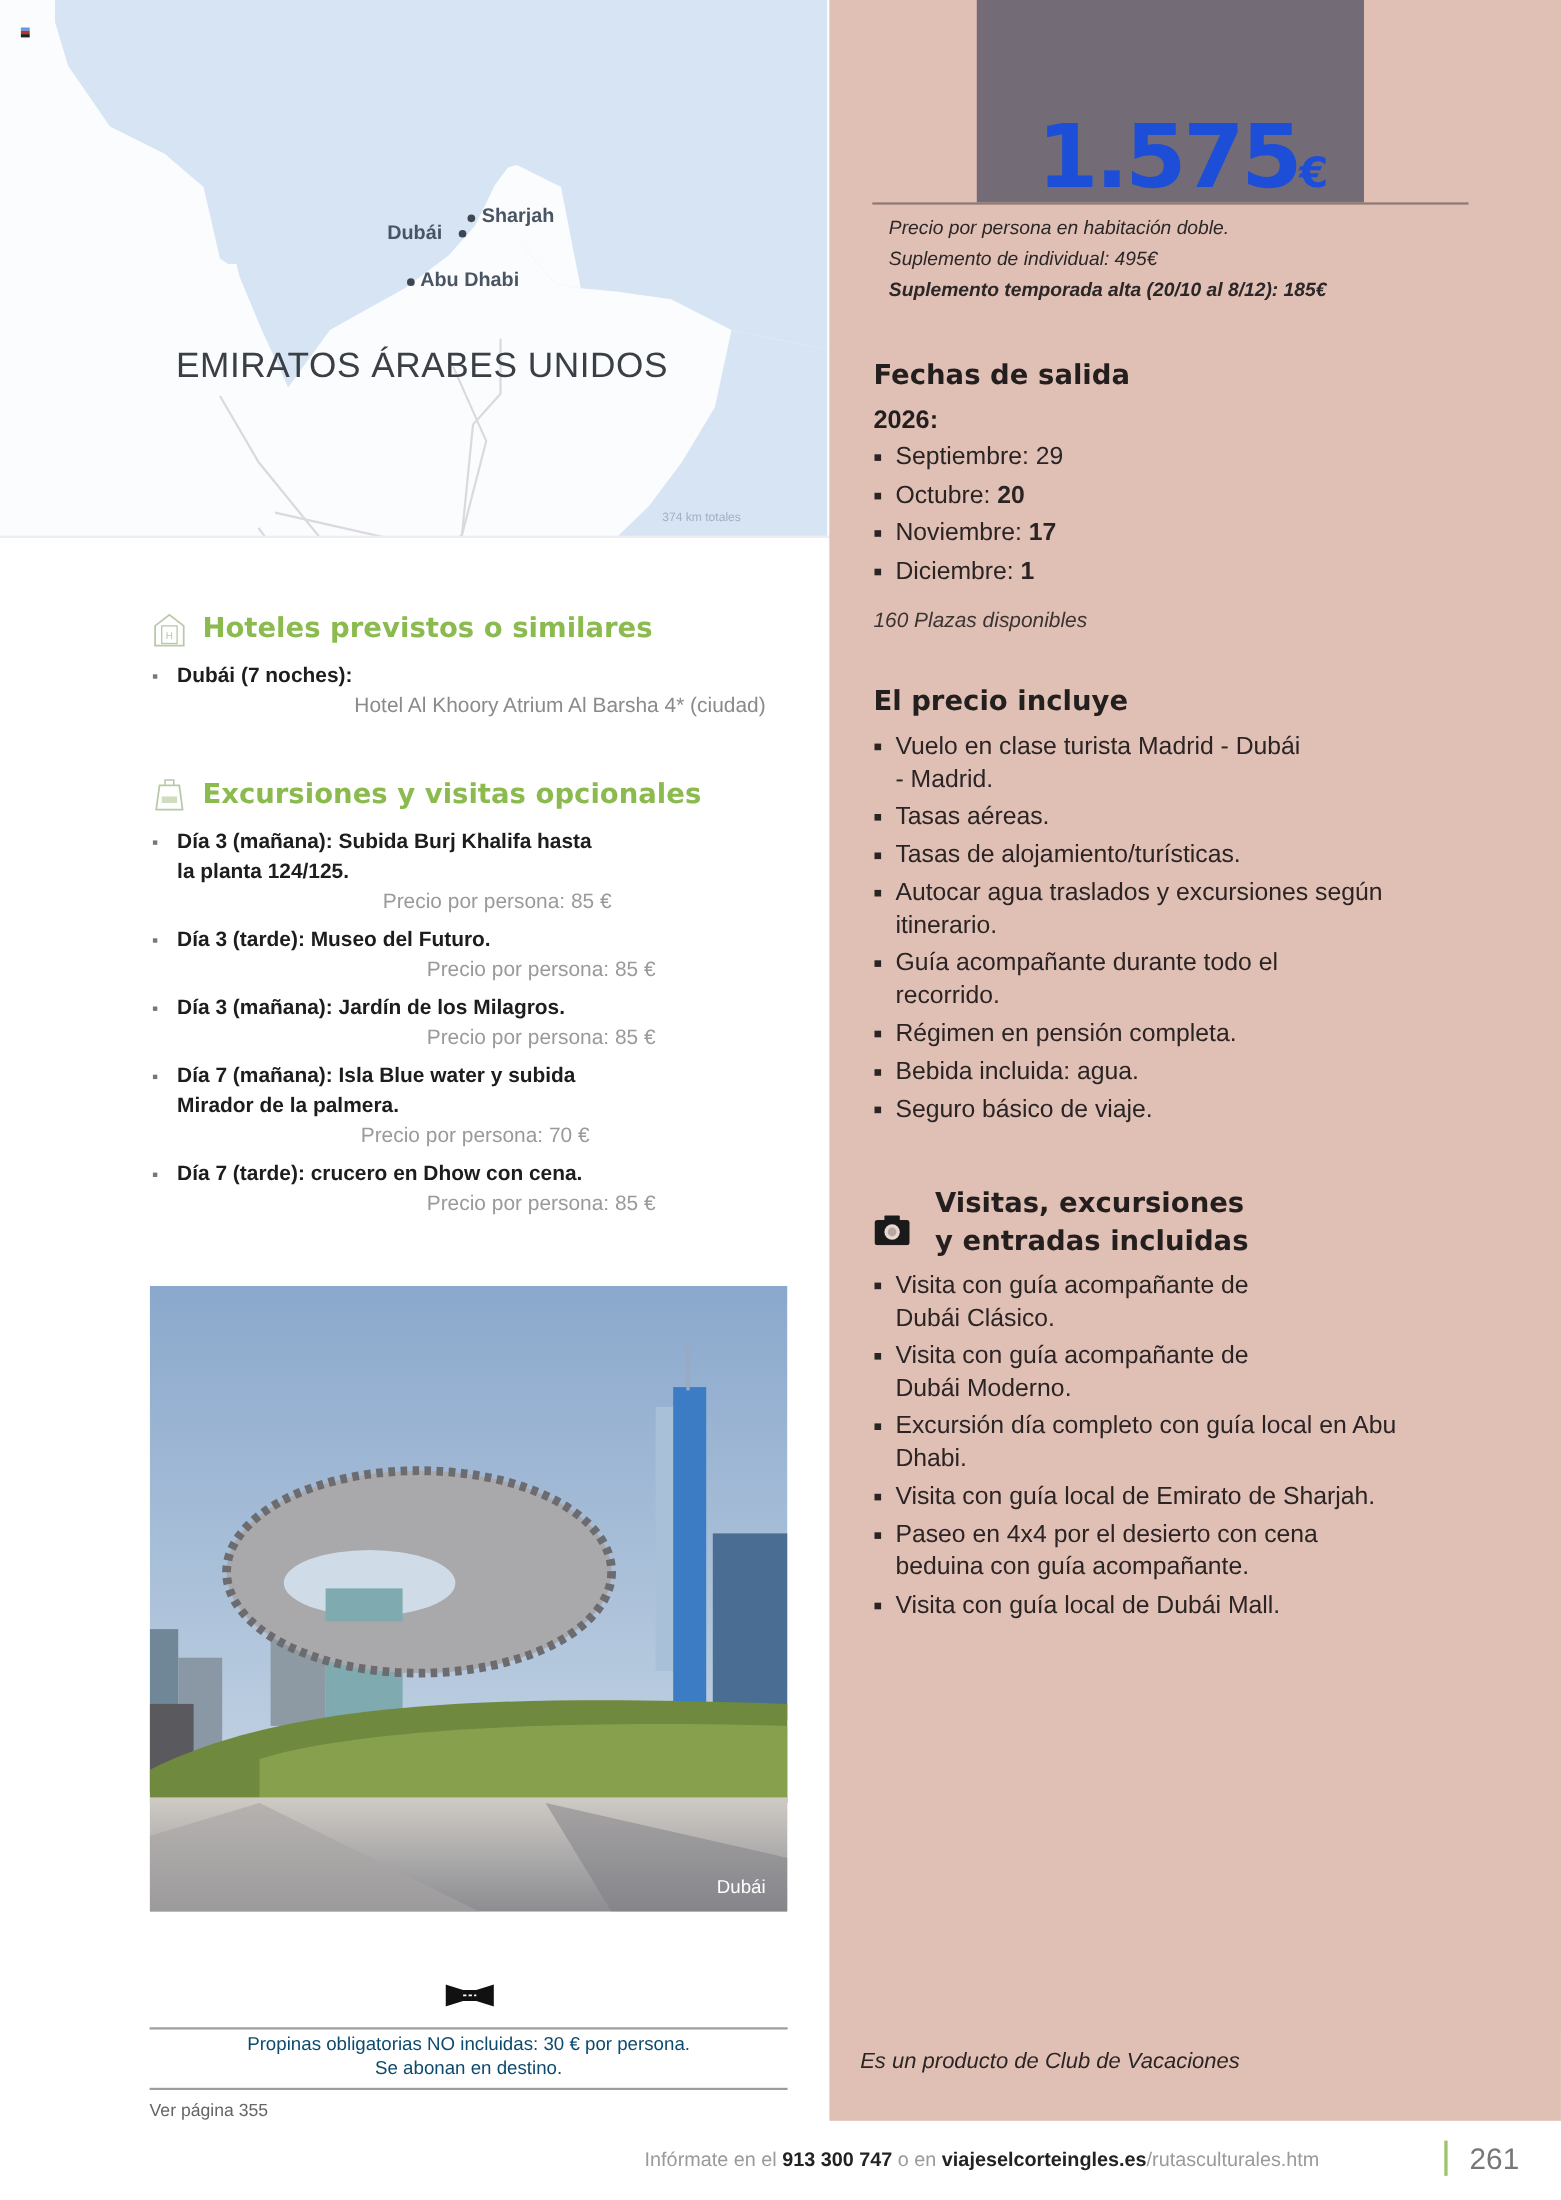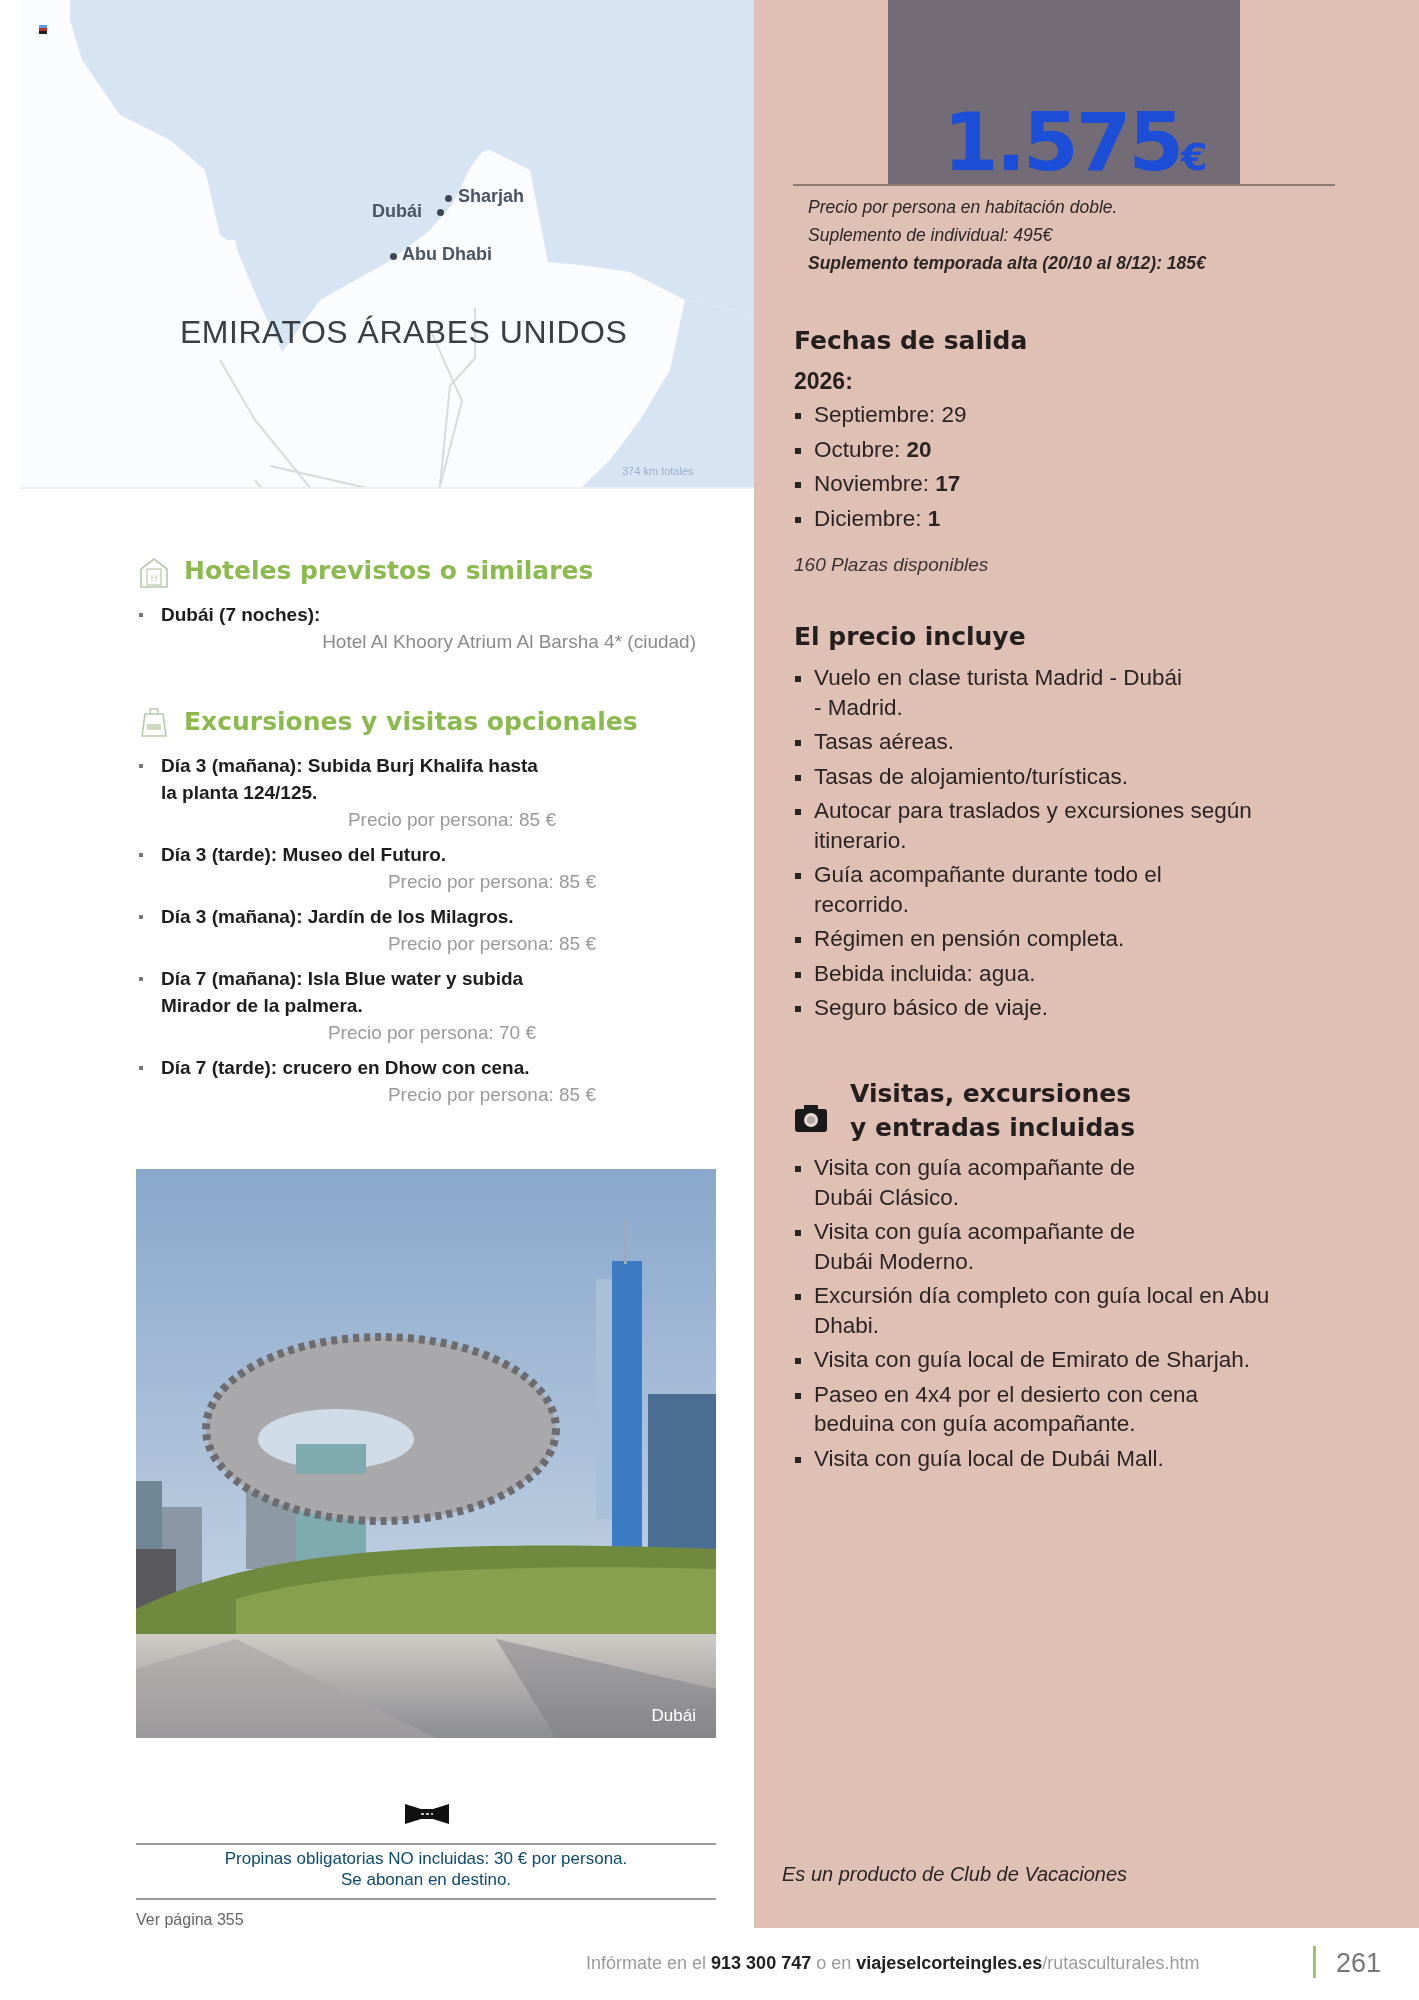--- a/index.html
+++ b/index.html
@@ -1,20 +1,20 @@
 <!DOCTYPE html>
 <html><head>
 <meta charset="utf-8">
 <style>
   * { box-sizing: border-box; margin: 0; padding: 0; }
   html, body { width: 1419px; height: 2000px; background: #ffffff; overflow: hidden; }
   body { position: relative; font-family: "Liberation Sans", sans-serif; color: #2a2a2a; }
 
   
-  .map { position: absolute; left: 0; top: 0; width: 820px; height: 489px; background: #fbfcfe; overflow: hidden; border-bottom: 2px solid #eceef1; margin-left: 20px; }
+  .map { position: absolute; left: 0; top: 0; width: 820px; height: 489px; background: #fbfcfe; overflow: hidden; border-bottom: 2px solid #eceef1; }
   .map svg { position: absolute; left: 0; top: 0; }
   .map-label { position: absolute; color: #4a5563; font-weight: bold; font-size: 18px; }
   .map-dot { position: absolute; width: 7px; height: 7px; background: #3e4652; border-radius: 50%; }
   .map-country { position: absolute; left: 160px; top: 314px; font-size: 32px; color: #3a3f45; letter-spacing: 0.5px; }
   .map-scale { position: absolute; left: 602px; top: 465px; font-size: 11px; color: #9fb0c6; }
   .map-flag { position: absolute; left: 19px; top: 25px; width: 8px; height: 9px; }
   .map-flag span { display: block; height: 3px; }
 
   
   .panel { position: absolute; left: 754px; top: 0; width: 665px; height: 1928px; background: #e0bfb5; }
@@ -114,21 +114,21 @@
   <li style="margin-bottom:5px"><span>Noviembre: </span><span class="b">17</span></li>
   <li><span>Diciembre: </span><span class="b">1</span></li>
 </ul>
 <div class="plazas">160  Plazas disponibles</div>
 
 <div class="sec-title" style="left:794px;top:622px">El precio incluye</div>
 <ul class="list" style="left:794px;top:663px;width:390px">
   <li>Vuelo en clase turista Madrid - Dubái - Madrid.</li>
   <li>Tasas aéreas.</li>
   <li>Tasas de alojamiento/turísticas.</li>
-  <li style="width:470px">Autocar para traslados y excursiones según itinerario.</li>
+  <li style="width:470px">Autocar agua traslados y excursiones según itinerario.</li>
   <li style="width:400px">Guía acompañante durante todo el recorrido.</li>
   <li>Régimen en pensión completa.</li>
   <li>Bebida incluida: agua.</li>
   <li>Seguro básico de viaje.</li>
 </ul>
 
 <svg class="cam-icon" viewBox="0 0 32 28">
   <rect x="0" y="5" width="32" height="23" rx="3" fill="#1a1a1a"></rect>
   <rect x="9" y="1" width="14" height="6" rx="1" fill="#1a1a1a"></rect>
   <circle cx="16" cy="16" r="7" fill="#e8d8d2"></circle>

